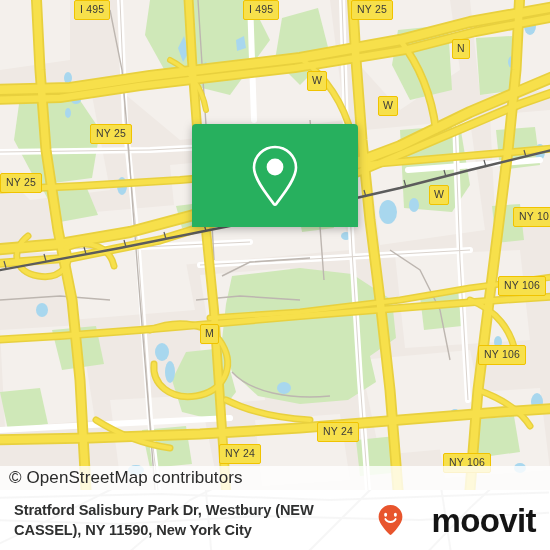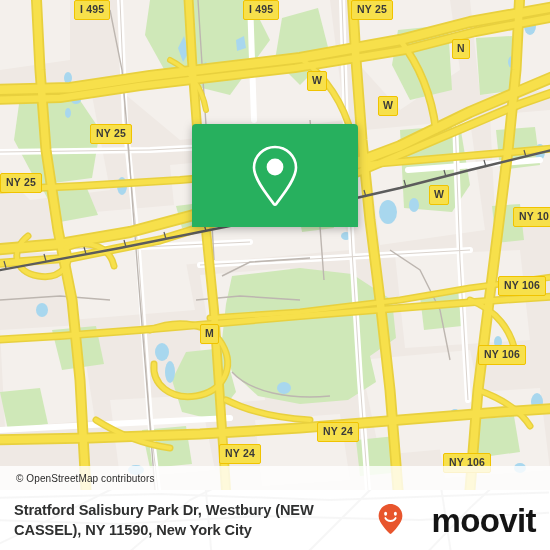--- a/index.html
+++ b/index.html
@@ -25,41 +25,41 @@
   .map-svg { position: absolute; left: 0; top: 0; }
 
   
   .shield {
     position: absolute;
     background: #f7e04b;
     border: 1.6px solid #f0c300;
     border-radius: 2px;
     color: #3a3a3a;
     font-size: 10.5px;
-    font-weight: bold;
+    font-weight: normal;
     letter-spacing: .2px;
     line-height: 1;
     padding: 3px 5px 4px 5px;
     white-space: nowrap;
     font-family: "Liberation Sans", sans-serif;
   }
   .shield.sq { padding: 3px 4px 4px 4px; }
 
   
   #attrib {
     position: absolute;
     left: 0; bottom: 0;
     width: 550px; height: 24px;
     background: rgba(255,255,255,0.80);
     display: flex; align-items: center;
   }
   #attrib span {
-    font-size: 10px;
+    font-size: 17px;
     color: #2b2b2b;
-    padding-left: 16px;
+    padding-left: 9px;
     letter-spacing: .1px;
   }
 
   
   #card {
     position: absolute;
     left: 192px; top: 124px;
     width: 166px;
     filter: drop-shadow(0 2px 4px rgba(0,0,0,0.28));
   }
@@ -116,21 +116,21 @@
     font-weight: bold;
     color: #2f3030;
     line-height: 1.38;
     letter-spacing: -0.1px;
     max-width: 340px;
   }
   #brand {
     position: absolute;
     right: 14px; top: 50%;
     transform: translateY(-50%);
-    display: flex; align-items: flex-start; gap: 27px;
+    display: flex; align-items: center; gap: 27px;
   }
   #brand .pin {
     width: 25px; height: 31px; position: relative; margin-right: 1px;
   }
   #brand .word {
     font-size: 33px;
     font-weight: bold;
     color: #141414;
     letter-spacing: -0.6px;
     line-height: 1;

